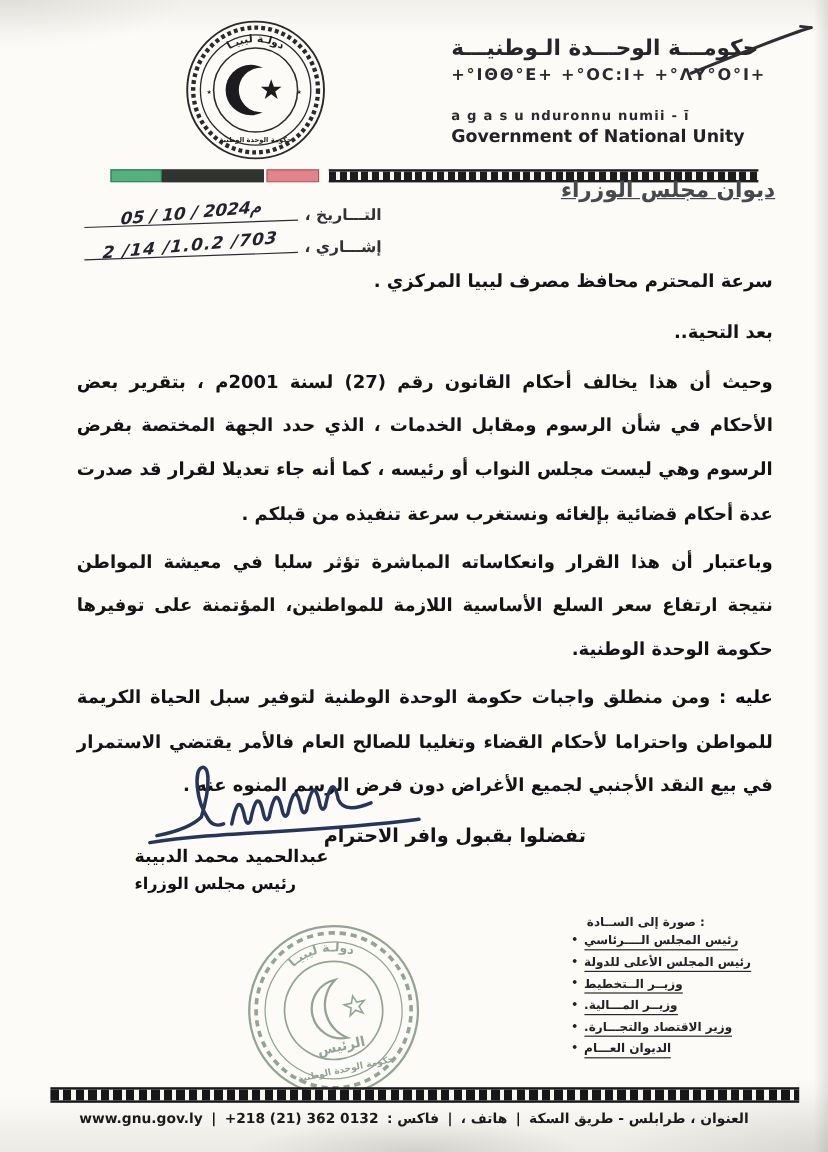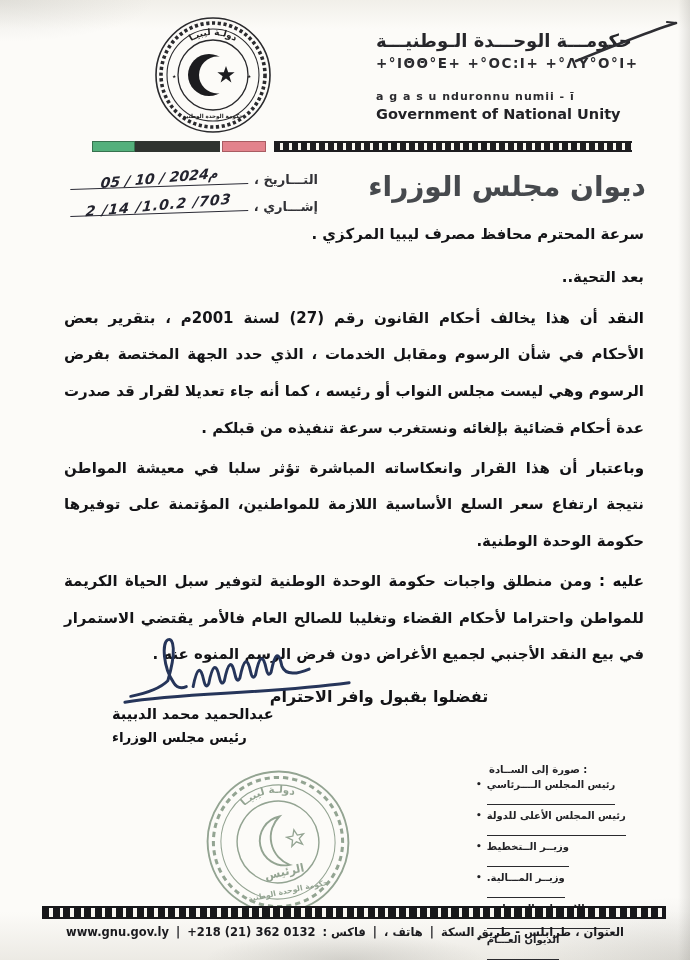--- a/index.html
+++ b/index.html
@@ -26,21 +26,21 @@
   .arrow-mark{position:absolute;right:8px;top:16px;width:122px;height:54px;}
   
   .flag-bar{position:absolute;left:92px;right:58px;top:141px;height:11px;display:flex;align-items:stretch;}
   .flag-seg{height:100%;}
   .seg-green{width:43px;box-shadow:inset 0 0 0 1px rgba(20,40,25,.45);}
   .seg-black{width:85px;}
   .seg-red{width:44px;margin-left:2px;box-shadow:inset 0 0 0 1px rgba(60,20,20,.35);}
   .film-strip{flex:1;margin-left:8px;box-sizing:border-box;border-top:2px solid #1d1d20;border-bottom:2px solid #1d1d20;
     background:repeating-linear-gradient(90deg,#1d1d20 0 6px,#f8f6f1 6px 9px);}
   
-  .office-title{position:absolute;right:44px;top:170px;font-size:28px;font-weight:bold;color:#46494d;direction:rtl;letter-spacing:0;}
+  .office-title{position:absolute;right:44px;top:148px;font-size:18px;font-weight:bold;color:#46494d;direction:rtl;letter-spacing:0;text-decoration:underline;}
   .meta-block{position:absolute;left:70px;top:160px;width:248px;direction:rtl;font-size:13px;font-weight:bold;color:#2a2a30;}
   .meta-row{display:flex;align-items:flex-end;gap:6px;height:27px;}
   .meta-label{white-space:nowrap;color:#323237;}
   .meta-line{flex:1;border-bottom:1.6px solid #2b2b36;text-align:center;transform:rotate(-2deg);}
   .handwriting{display:inline-block;direction:ltr;font-style:italic;font-size:14px;letter-spacing:1px;color:#23232e;
     transform:skewX(-10deg) rotate(-3deg);}
   
   .letter-body{position:absolute;left:64px;right:46px;top:216px;direction:rtl;text-align:justify;
     font-size:15px;font-weight:bold;line-height:2.45;color:#141417;}
   .recipient{margin-bottom:6px;white-space:nowrap;}
@@ -53,21 +53,21 @@
   .sig-svg{width:252px;height:78px;}
   .sig-name{font-size:14.5px;font-weight:bold;color:#101014;margin-top:-8px;direction:rtl;}
   .sig-title{font-size:13.5px;font-weight:bold;color:#101014;margin-top:7px;direction:rtl;}
   
   .stamp{position:absolute;left:202px;top:766px;width:152px;height:152px;transform:rotate(-12deg);opacity:.82;}
   
   .cc-block{position:absolute;right:28px;top:764px;width:186px;font-size:10px;font-weight:bold;color:#222226;}
   .cc-heading{padding-left:13px;margin-bottom:4px;direction:ltr;text-align:left;}
   .cc-item{display:flex;direction:ltr;align-items:flex-start;gap:5px;margin-bottom:5px;}
   .cc-bullet{font-size:9px;line-height:1.3;}
-  .cc-text{border-bottom:1.2px solid #2a2a2e;padding-bottom:14px;direction:rtl;}
+  .cc-text{border-bottom:1.2px solid #2a2a2e;padding-bottom:1px;direction:rtl;}
   
   .footer-strip{position:absolute;left:42px;right:24px;top:906px;height:13px;box-sizing:border-box;
     border-top:2.5px solid #17171a;border-bottom:2.5px solid #17171a;
     background:repeating-linear-gradient(90deg,#17171a 0 7px,#f8f6f1 7px 10.5px);}
   .footer-text{position:absolute;left:14px;right:14px;top:925px;direction:rtl;display:flex;justify-content:center;
     align-items:center;gap:7px;font-size:11.5px;font-weight:bold;color:#1a1a1e;white-space:nowrap;}
   .num{direction:ltr;unicode-bidi:isolate;}
   .divider{font-weight:bold;}
 </style>
 </head>
@@ -130,21 +130,21 @@
         <span class="handwriting">2 /14 /1.0.2 /703</span>
       </span>
     </div>
   </div>
 
   <div class="letter-body">
     <div class="recipient">سرعة المحترم محافظ مصرف ليبيا المركزي .</div>
     <div class="salutation">بعد التحية..</div>
 
 
-    <p class="para"><span class="lead">النقد</span> <span>أن هذا يخالف أحكام القانون رقم (27) لسنة 2001م ، بتقرير بعض الأحكام في شأن الرسوم ومقابل الخدمات ، الذي حدد الجهة المختصة بفرض الرسوم وهي ليست مجلس النواب أو رئيسه ، كما أنه جاء تعديلا لقرار قد صدرت عدة أحكام قضائية بإلغائه ونستغرب سرعة تنفيذه من قبلكم .</span></p>
+    <p class="para"><span class="lead">وحيث</span> <span>أن هذا يخالف أحكام القانون رقم (27) لسنة 2001م ، بتقرير بعض الأحكام في شأن الرسوم ومقابل الخدمات ، الذي حدد الجهة المختصة بفرض الرسوم وهي ليست مجلس النواب أو رئيسه ، كما أنه جاء تعديلا لقرار قد صدرت عدة أحكام قضائية بإلغائه ونستغرب سرعة تنفيذه من قبلكم .</span></p>
 
     <p class="para"><span class="lead">وباعتبار</span> <span>أن هذا القرار وانعكاساته المباشرة تؤثر سلبا في معيشة المواطن نتيجة ارتفاع سعر السلع الأساسية اللازمة للمواطنين، المؤتمنة على توفيرها حكومة الوحدة الوطنية.</span></p>
 
     <p class="para"><span class="lead">عليه :</span> <span>ومن منطلق واجبات حكومة الوحدة الوطنية لتوفير سبل الحياة الكريمة للمواطن واحتراما لأحكام القضاء وتغليبا للصالح العام فالأمر يقتضي الاستمرار في بيع النقد الأجنبي لجميع الأغراض دون فرض الرسم المنوه عنه .</span></p>
 
     <div class="closing">تفضلوا بقبول وافر الاحترام</div>
   </div>
 
   <div class="signature-block">
     <svg class="sig-svg" viewBox="0 0 252 80">

